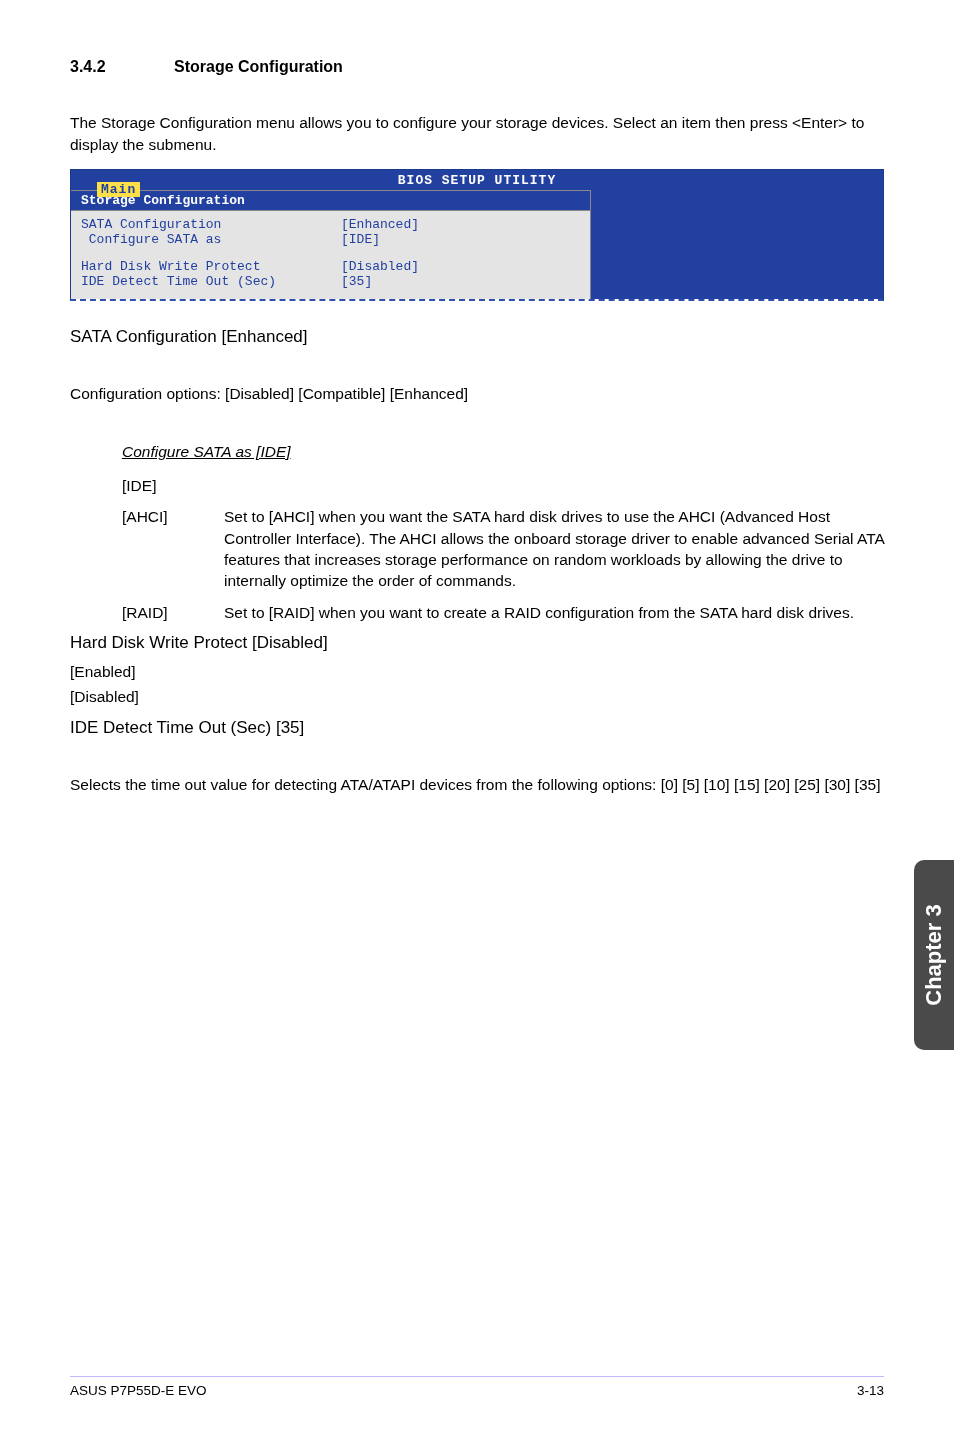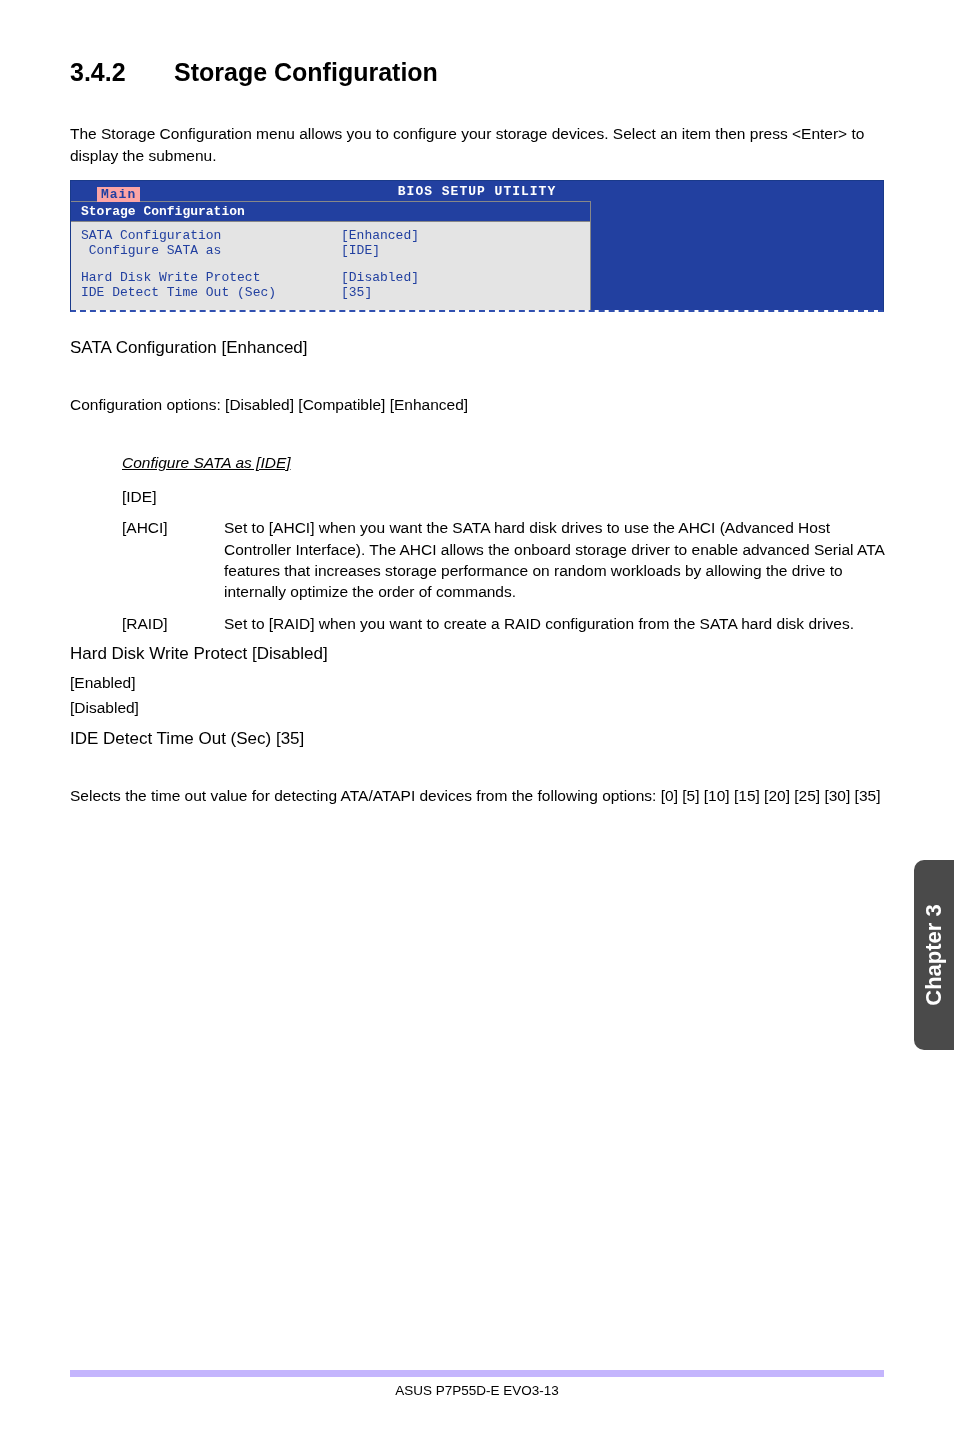--- a/index.html
+++ b/index.html
@@ -6,21 +6,21 @@
     body {
       width: 954px;
       height: 1438px;
       background: #fff;
       font-family: Arial, Helvetica, sans-serif;
       color: #000;
       position: relative;
       padding: 58px 70px 0 70px;
     }
     .h-section {
-      font-size: 25px;
+      font-size: 16px;
       font-weight: bold;
       margin-bottom: 12px;
     }
     .h-section .num { display: inline-block; width: 104px; }
     .body-text { font-size: 15.5px; line-height: 1.4; margin-bottom: 14px; margin-top: 36px; }
     .bios-block {
       border: 1px solid #1a3a8a;
       border-bottom: 2px dashed #3050b0;
       margin: 8px 0 26px 0;
       font-family: "Courier New", monospace;
@@ -31,22 +31,22 @@
       color: #fff;
       padding: 3px 0 2px 0;
       text-align: center;
       font-weight: bold;
       letter-spacing: 1px;
       position: relative;
     }
     .bios-tab {
       position: absolute;
       left: 26px;
-      top: 6px;
-      background: #fca5a5;
+      top: 12px;
+      background: #fde047;
       color: #2240a0;
       padding: 0 4px;
       font-weight: bold;
     }
     .bios-body { display: flex; }
     .bios-left {
       background: #e4e4e4;
       flex: 0 0 64%;
       padding: 0;
       border-right: 1px solid #888;
@@ -93,24 +93,24 @@
       align-items: center;
       justify-content: center;
     }
     .side-tab span { transform: rotate(-90deg); white-space: nowrap; }
 
     .footer {
       position: absolute;
       bottom: 40px;
       left: 70px;
       right: 70px;
-      border-top: 7px solid #c4b5fd;
+      border-top: 1px solid #c4b5fd;
       padding-top: 6px;
       display: flex;
-      justify-content: center;
+      justify-content: space-between;
       font-size: 13.5px;
     }
   </style>
 </head>
 <body>
 
 <div class="h-section">
   <span class="num">3.4.2</span><span>Storage Configuration</span>
 </div>
 

